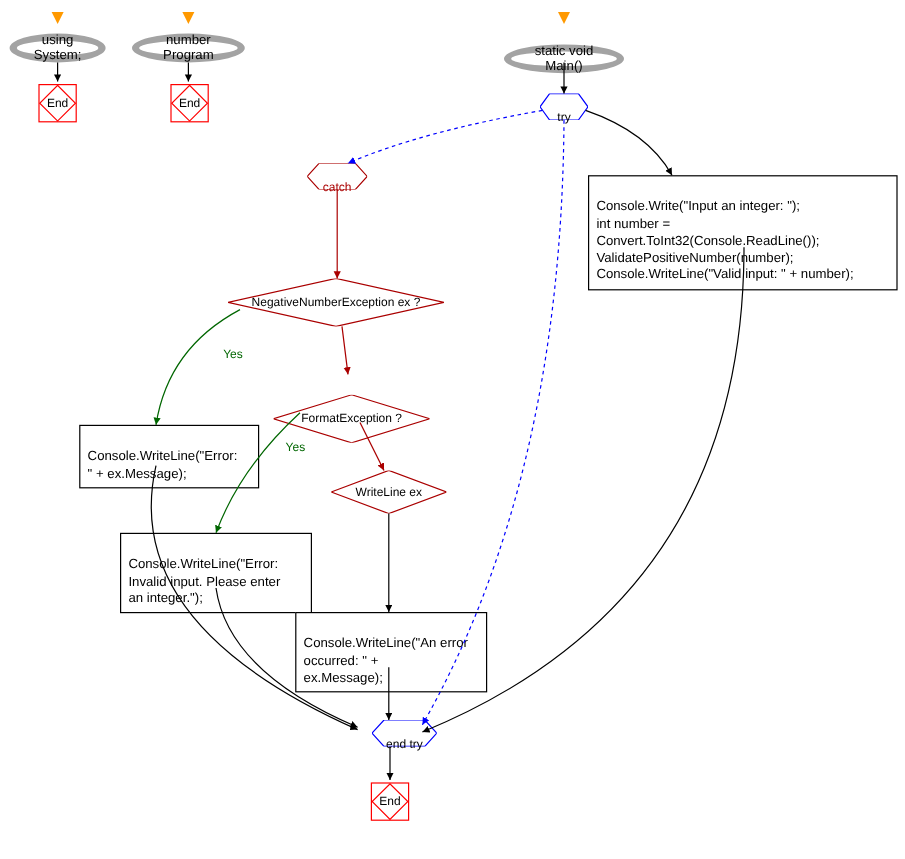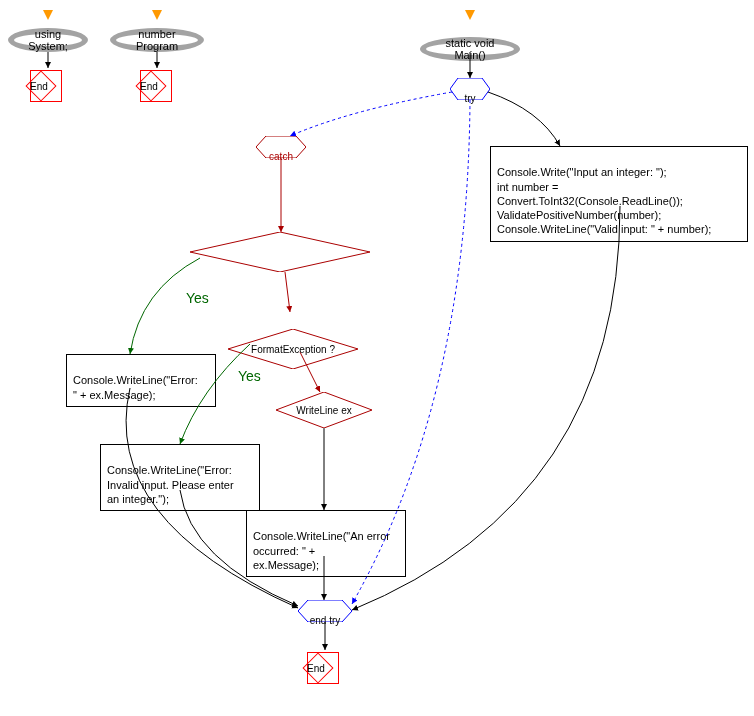--- a/index.html
+++ b/index.html
@@ -44,21 +44,21 @@
       text-align: center;
       padding: 2px;
       font-size: 10px;
     }
     .end-box {
       position: absolute;
       width: 36px;
       height: 36px;
       display: flex;
       align-items: center;
-      justify-content: flex-start;
+      justify-content: center;
     }
     .end-square {
       width: 32px;
       height: 32px;
       border: 1px solid #f00;
       position: absolute;
       display: flex;
       align-items: center;
       justify-content: center;
     }
@@ -88,21 +88,21 @@
     .arrow-down {
       position: absolute;
       width: 0;
       height: 0;
       border-left: 5px solid transparent;
       border-right: 5px solid transparent;
       border-top: 10px solid #ff9900;
     }
     .label {
       position: absolute;
-      font-size: 14px;
+      font-size: 10px;
     }
     svg.connector {
       position: absolute;
       top: 0;
       left: 0;
       width: 754px;
       height: 716px;
       pointer-events: none;
     }
   </style>
@@ -153,20 +153,21 @@
   <svg width="50" height="22" style="position:absolute;">
       <polygon points="10,0 40,0 50,11 40,22 10,22 0,11" fill="#fff" stroke="#a00"></polygon>
     </svg>
   <span class="hex-text" style="color:#a00;">catch</span>
 </div>
 
 <div class="diamond" style="left:190px; top:232px; width:180px; height:40px;">
   <svg width="180" height="40" style="position:absolute;">
       <polygon points="90,0 180,20 90,40 0,20" fill="#fff" stroke="#a00"></polygon>
     </svg>
+  <span class="diamond-text">NegativeNumberException ex ?</span>
 </div>
 
 <div class="diamond" style="left:228px; top:329px; width:130px; height:40px;">
   <svg width="130" height="40" style="position:absolute;">
       <polygon points="65,0 130,20 65,40 0,20" fill="#fff" stroke="#a00"></polygon>
     </svg>
   <span class="diamond-text">FormatException ?</span>
 </div>
 
 <div class="diamond" style="left:276px; top:392px; width:96px; height:36px;">
@@ -186,21 +187,21 @@
 Invalid input. Please enter
 an integer.");</span>
 </div>
 
 <div class="node box" style="left:246px; top:510px; width:160px;">
   <span>Console.WriteLine("An error
 occurred: " +
 ex.Message);</span>
 </div>
 
-<div class="hex" style="left:298px; top:600px; width:54px; height:22px;">
+<div class="hex" style="left:310px; top:600px; width:54px; height:22px;">
   <svg width="54" height="22" style="position:absolute;">
       <polygon points="10,0 44,0 54,11 44,22 10,22 0,11" fill="#fff" stroke="#00f"></polygon>
     </svg>
   <span class="hex-text">end try</span>
 </div>
 
 <div class="end-box" style="left:307px; top:650px;">
   <div class="end-square"></div>
   <div class="end-diamond"></div>
   <span class="end-text">End</span>

